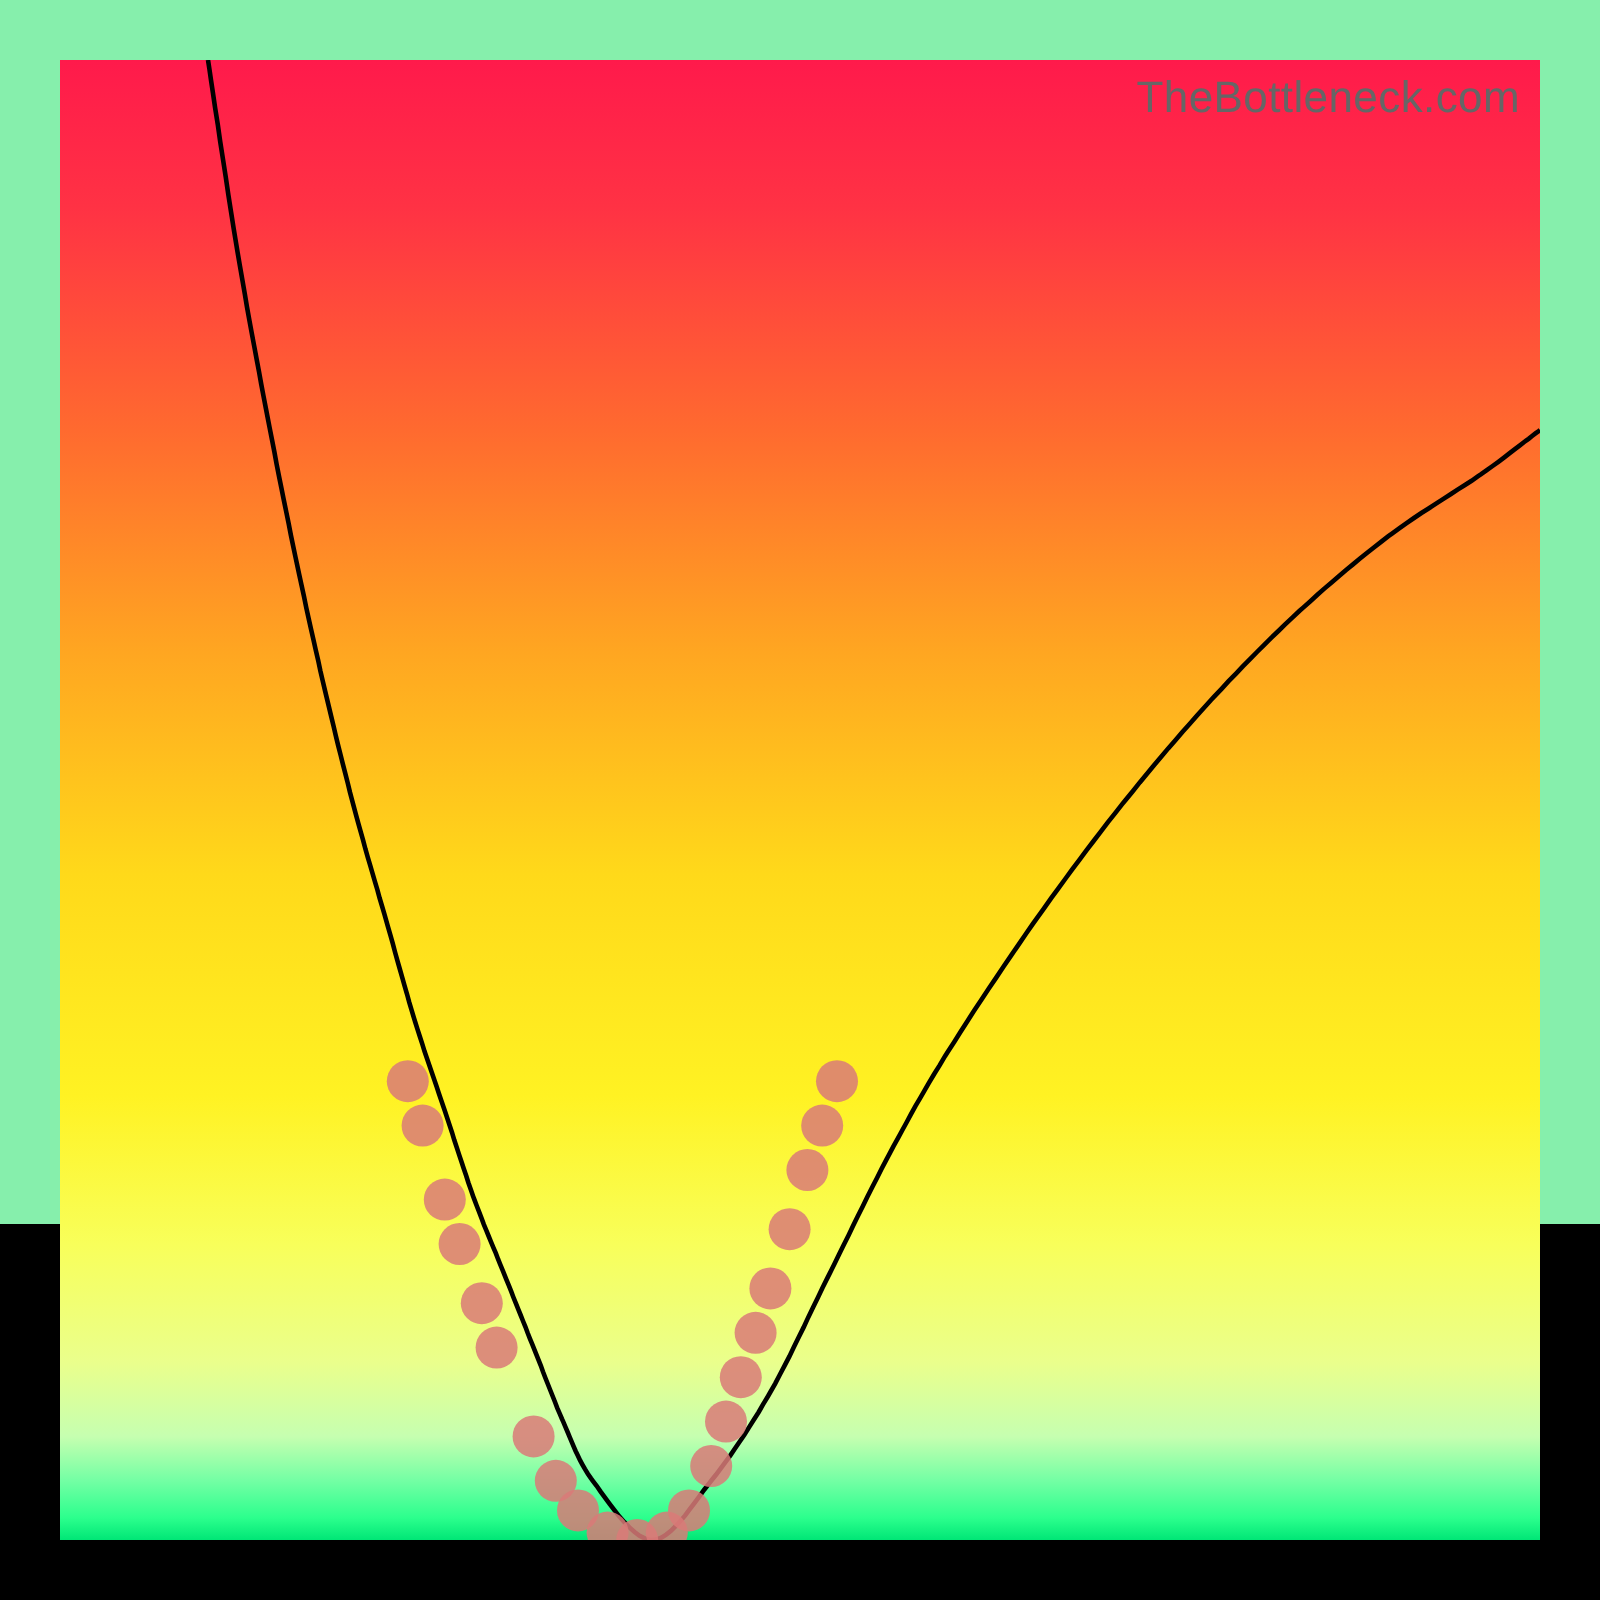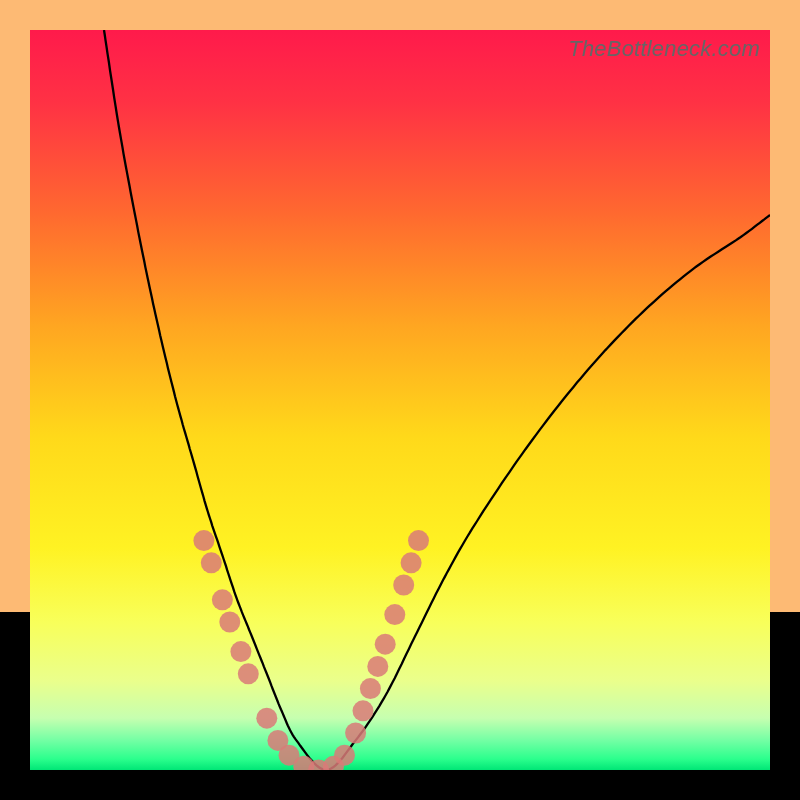--- a/index.html
+++ b/index.html
@@ -8,22 +8,21 @@
     width: 800px;
     height: 800px;
     background: #000;
     overflow: hidden;
     font-family: Arial, Helvetica, sans-serif;
   }
   .frame {
     position: absolute;
     left: 0; top: 0;
     width: 800px; height: 612px;
-    background: #fdba74;
-    font-style: italic;
+    background: #86efac;
   }
   .plot {
     position: absolute;
     left: 30px;
     top: 30px;
     width: 740px;
     height: 740px;
     overflow: hidden;
   }
   .gradient {

